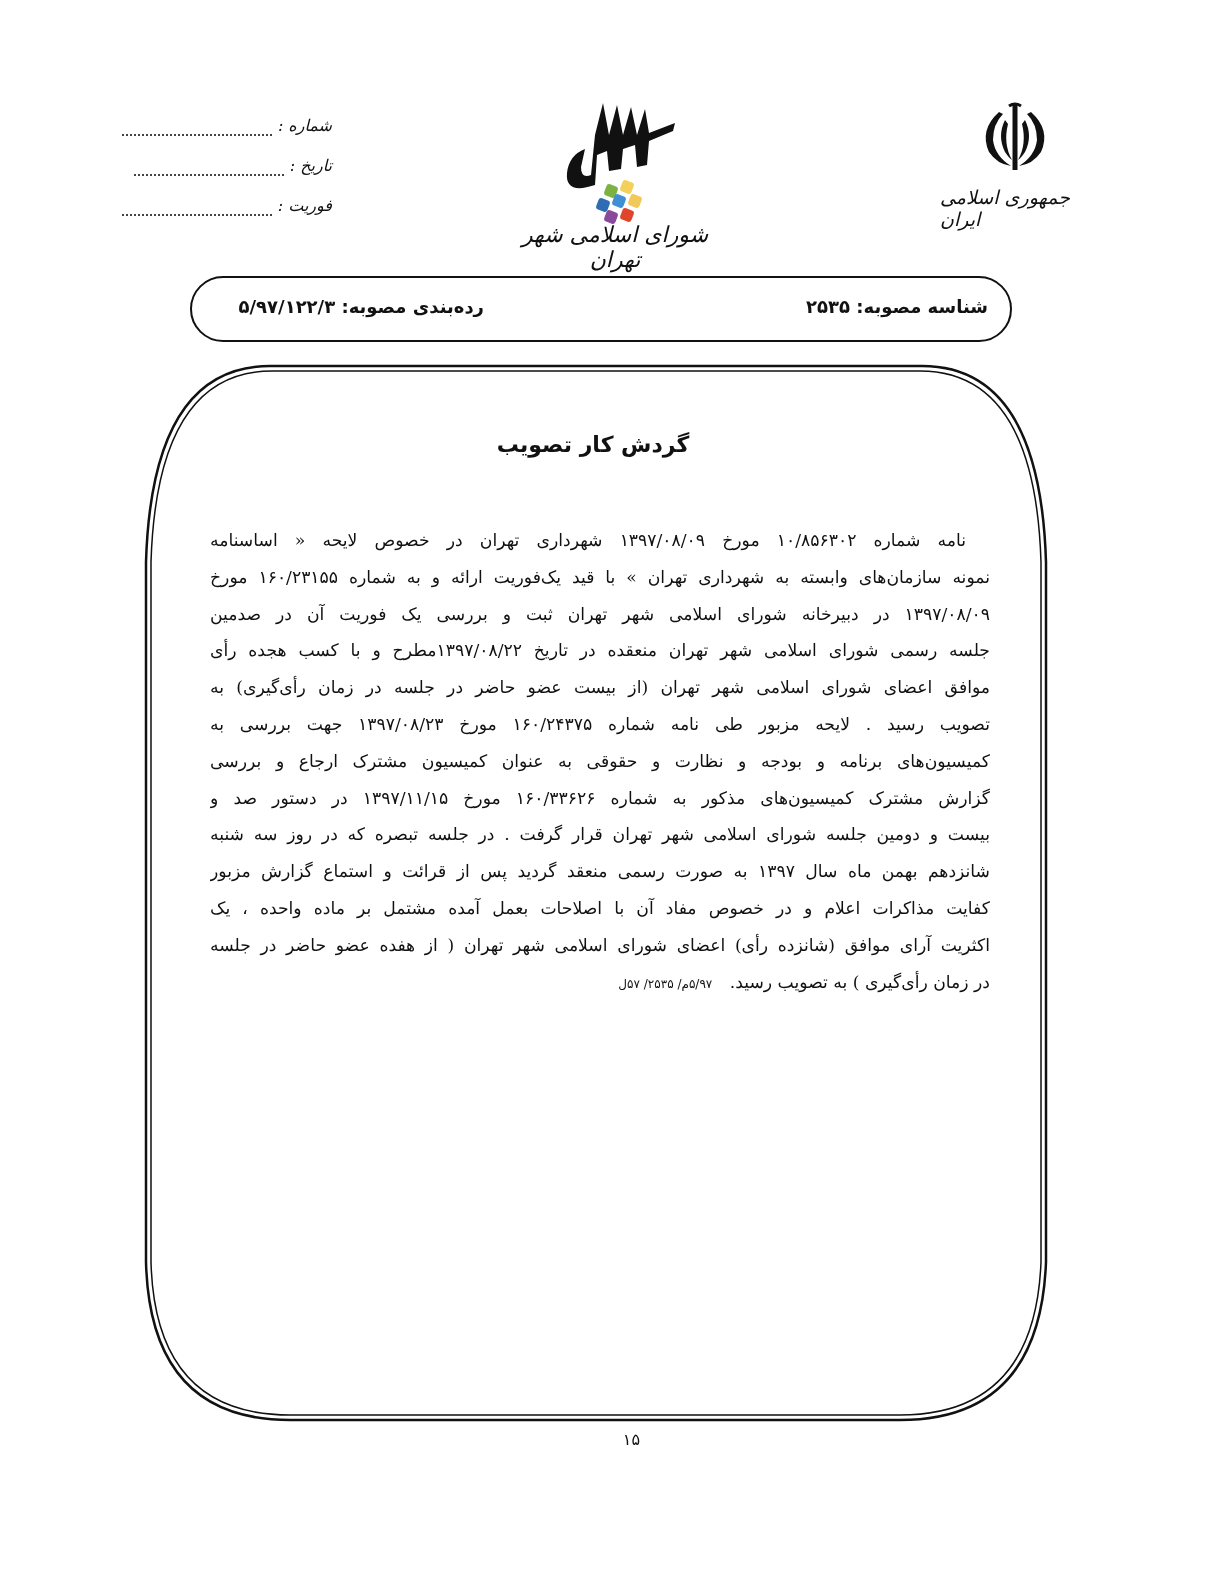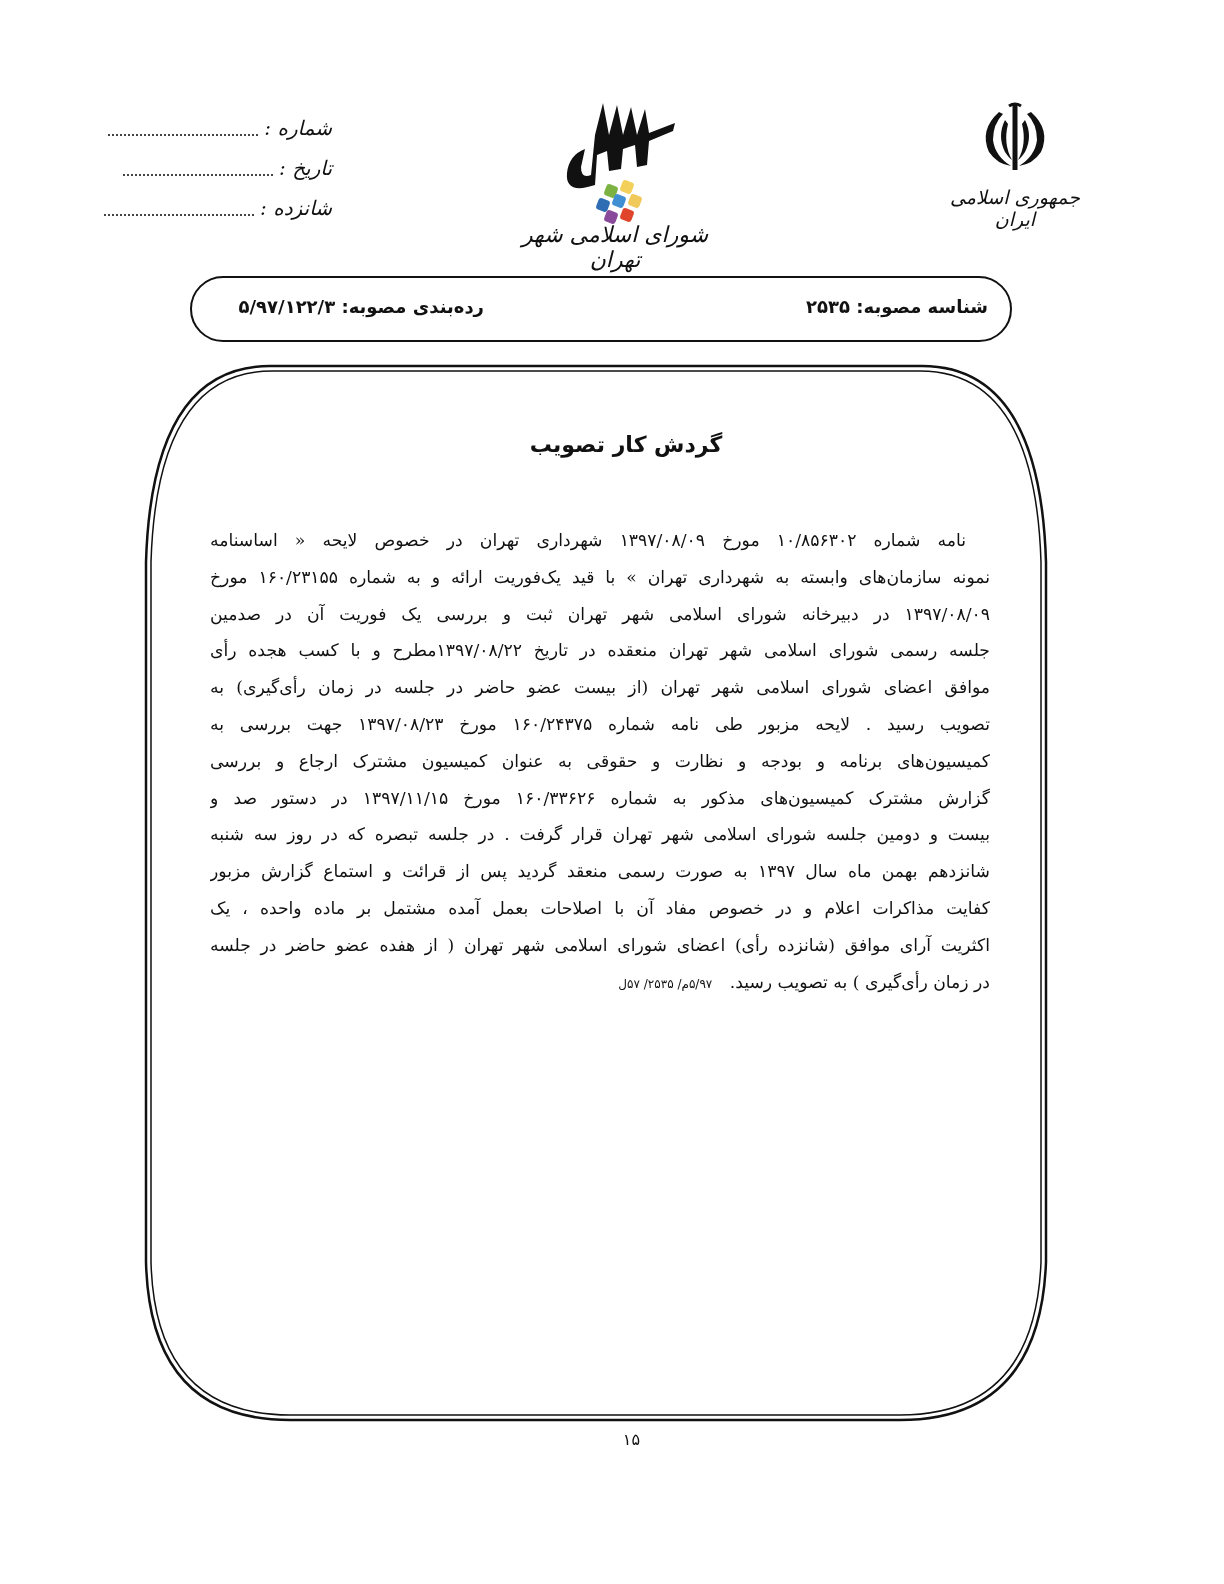--- a/index.html
+++ b/index.html
@@ -1,44 +1,44 @@
 <!DOCTYPE html>
 <html><head>
   <meta charset="utf-8">
   <style>
     html, body { margin: 0; padding: 0; background: #ffffff; }
     body { width: 1224px; height: 1584px; position: relative; overflow: hidden;
            font-family: "DejaVu Sans", sans-serif; color: #111; }
     .abs { position: absolute; }
 
     
-    .meta-field { position: absolute; right: 892px; height: 24px; display: flex; align-items: flex-end;
-                  direction: rtl; font-family: "DejaVu Serif", serif; font-style: italic; font-size: 20px; }
+    .meta-field { position: absolute; right: 892px; height: 24px; display: flex; 
+                  direction: rtl; font-family: "DejaVu Serif", serif; font-style: italic; font-size: 16px; }
     .meta-field .lbl { white-space: nowrap; }
     .meta-field .dots { width: 150px; border-bottom: 2px dotted #444; margin-right: 6px; margin-bottom: 4px; }
 
     
     .council-logo { left: 525px; top: 95px; width: 180px; height: 170px; }
     .council-name { left: 520px; top: 222px; width: 190px; text-align: center; direction: rtl;
                     font-family: "DejaVu Serif", serif; font-style: italic; font-size: 22px; }
 
     
     .emblem { left: 975px; top: 100px; width: 80px; height: 75px; }
-    .republic-name { left: 940px; top: 186px; width: 150px; text-align: center; direction: rtl;
+    .republic-name { left: 940px; top: 186px; width: 150px; text-align: left; direction: rtl;
                      font-family: "DejaVu Serif", serif; font-style: italic; font-size: 19px; }
 
     
     .info-bar { left: 190px; top: 276px; width: 822px; height: 66px; border: 2px solid #111;
                 border-radius: 34px; box-sizing: border-box; }
     .info-item { position: absolute; top: 18px; direction: rtl; font-weight: bold; font-size: 18px; white-space: nowrap; margin-left: 44px; }
 
     
     .frame { left: 140px; top: 362px; width: 912px; height: 1064px; }
 
-    .doc-title { left: 316px; top: 432px; width: 620px; text-align: center; direction: rtl;
+    .doc-title { left: 283px; top: 432px; width: 620px; text-align: center; direction: rtl;
                  font-weight: bold; font-size: 22px; letter-spacing: 0.5px; }
 
     .body-text { left: 210px; top: 522px; width: 780px; direction: rtl; }
     .line { height: 36.8px; line-height: 36.8px; font-family: "DejaVu Serif", serif; font-size: 17.2px;
             text-align: justify; text-align-last: justify; white-space: nowrap; overflow: hidden; }
     .line.first { padding-right: 24px; }
     .line.last { text-align-last: right; }
     .line .ref { font-size: 12px; margin-right: 12px; font-family: "DejaVu Sans", sans-serif; }
 
     .page-number { left: 560px; top: 1430px; width: 80px; text-align: right; font-size: 16px;
@@ -49,21 +49,21 @@
 
 <div class="meta-field" style="top:116px;">
   <span class="lbl">شماره :</span>
   <span class="dots"></span>
 </div>
 <div class="meta-field" style="top:156px;">
   <span class="lbl">تاریخ :</span>
   <span class="dots"></span>
 </div>
 <div class="meta-field" style="top:196px;">
-  <span class="lbl">شانزده :</span>
+  <span class="lbl">فوریت :</span>
   <span class="dots"></span>
 </div>
 
 <svg class="abs council-logo" viewBox="0 0 180 170">
   <path d="M70 40 L78 8 L84 40 L92 10 L98 40 L106 12 L112 40 L120 14 L124 38 L150 28 L148 36 L124 46 L122 70 L112 72 L110 50 L98 54 L96 74 L84 76 L82 56 L72 60 L70 90 Q40 100 42 78 Q44 60 60 54 L56 72 Q56 84 66 80 Z" fill="#111"></path>
   <g>
     <rect id="t0" x="80" y="90" width="12" height="12" rx="3" transform="rotate(20 86 96)" fill="#7bb241"></rect>
     <rect id="t1" x="96" y="86" width="12" height="12" rx="3" transform="rotate(20 102 92)" fill="#f2d05a"></rect>
     <rect id="t2" x="72" y="104" width="12" height="12" rx="3" transform="rotate(20 78 110)" fill="#2e6db4"></rect>
     <rect id="t3" x="88" y="100" width="12" height="12" rx="3" transform="rotate(20 94 106)" fill="#3f8fd2"></rect>

